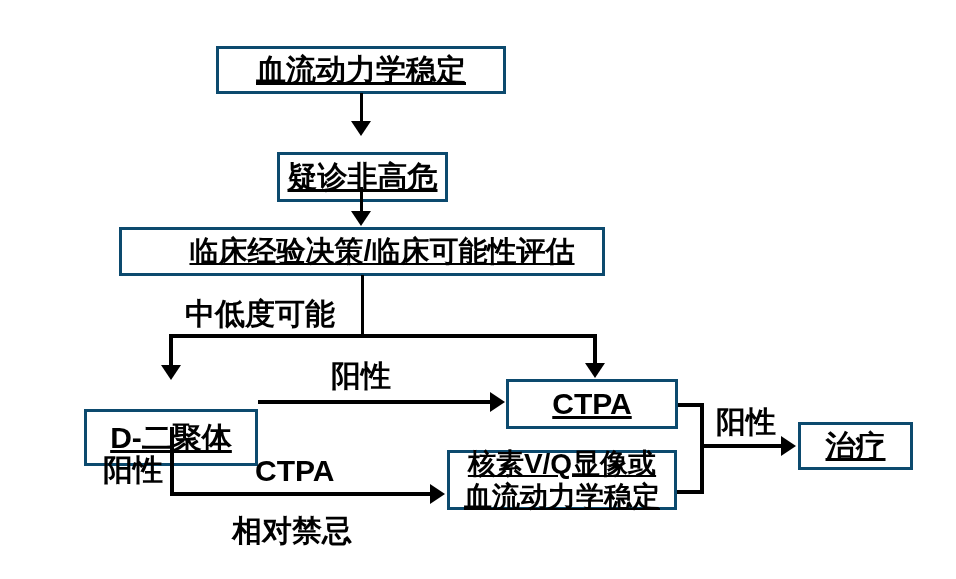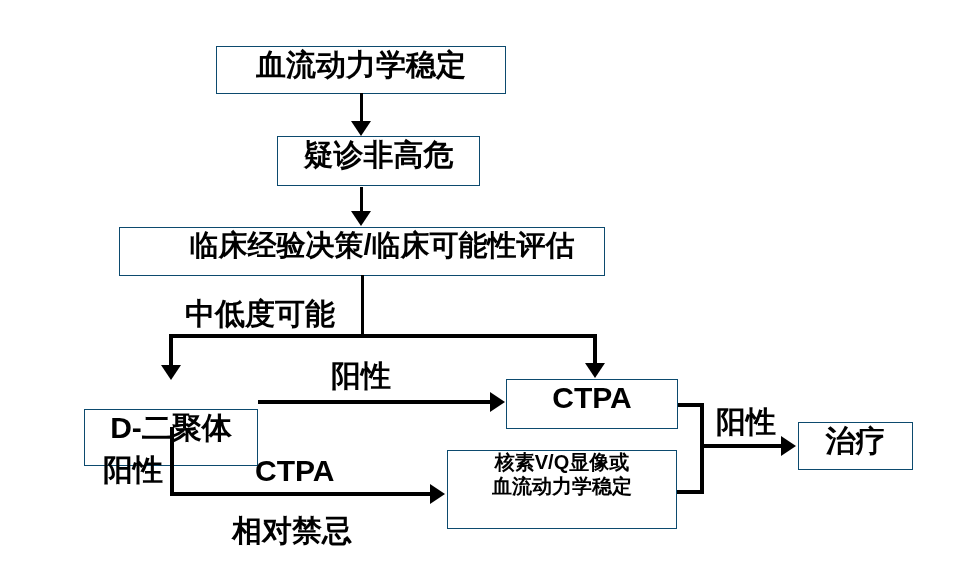--- a/index.html
+++ b/index.html
@@ -8,31 +8,32 @@
     width: 956px;
     height: 579px;
     background: #ffffff;
     color: #000000;
     font-family: "Liberation Sans", sans-serif;
     overflow: hidden;
   }
   .node {
     position: absolute;
     box-sizing: border-box;
-    border: 1px solid #0c4a6e;
+    border: 3px solid #0c4a6e;
     background: #ffffff;
     display: flex;
     flex-direction: column;
     align-items: center;
-    justify-content: flex-start;
+    justify-content: center;
     font-weight: bold;
     font-size: 30px;
     line-height: 1.18;
     text-align: center;
     white-space: nowrap;
+    text-decoration: underline;
   }
   .line { position: absolute; background: #000000; }
   .arrow-down {
     position: absolute; width: 0; height: 0;
     border-left: 10px solid transparent;
     border-right: 10px solid transparent;
     border-top: 15px solid #000000;
   }
   .arrow-right {
     position: absolute; width: 0; height: 0;
@@ -42,25 +43,25 @@
   }
   .edge-label {
     position: absolute;
     font-weight: bold;
     font-size: 30px;
     line-height: 1.1;
     white-space: nowrap;
   }
   
   .n-hemo      { left: 216px; top: 46px;  width: 290px; height: 48px; }
-  .n-suspect   { left: 277px; top: 136px; width: 203px; height: 50px; }
+  .n-suspect   { left: 277px; top: 152px; width: 171px; height: 50px; }
   .n-clinical  { left: 119px; top: 227px; width: 486px; height: 49px; font-size: 29px; padding-left: 40px; }
   .n-ddimer    { left: 84px;  top: 381px; width: 174px; height: 57px; margin-top: 28px; }
   .n-ctpa      { left: 506px; top: 379px; width: 172px; height: 50px; }
-  .n-nuclear   { left: 447px; top: 450px; width: 230px; height: 79px; font-size: 20px; }
+  .n-nuclear   { left: 447px; top: 450px; width: 230px; height: 60px; font-size: 28px; }
   .n-treatment { left: 798px; top: 422px; width: 115px; height: 48px; }
   
   .l-hemo-down    { left: 360px; top: 93px;  width: 3px;   height: 31px; }
   .a-hemo-down    { left: 351px; top: 121px; }
   .l-suspect-down { left: 360px; top: 187px; width: 3px;   height: 27px; }
   .a-suspect-down { left: 351px; top: 211px; }
   .l-stem         { left: 361px; top: 275px; width: 3px;   height: 61px; }
   .l-branch       { left: 169px; top: 334px; width: 428px; height: 4px; }
   .l-left-drop    { left: 169px; top: 334px; width: 4px;   height: 33px; }
   .a-left-drop    { left: 161px; top: 365px; }

